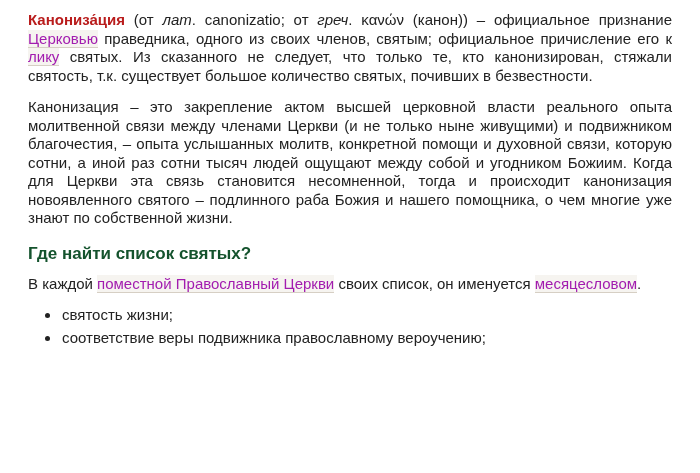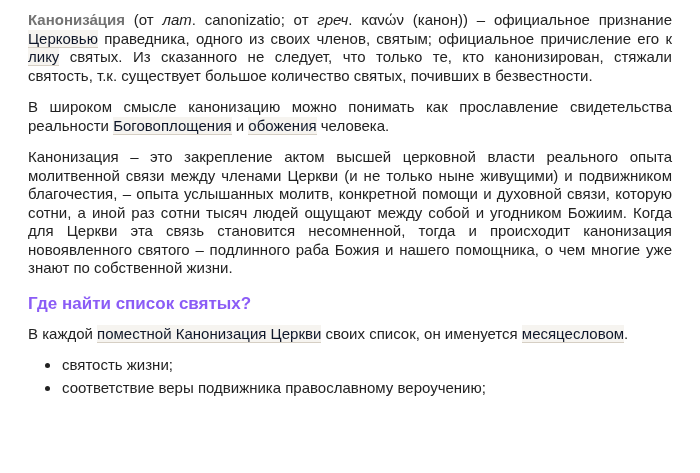--- a/index.html
+++ b/index.html
@@ -23,33 +23,33 @@
     hyphens: auto;
     -webkit-hyphens: auto;
   }
   p.para {
     margin: 0 0 13px 0;
   }
   h2.sect {
     font-size: 17px;
     line-height: 20px;
     font-weight: bold;
-    color: #8b5cf6;
+    color: #14532d;
     margin: 16px 0 11px 0;
     text-align: left;
   }
   .term {
     font-weight: bold;
-    color: #737373;
+    color: #b91c1c;
   }
   i.lang {
     font-style: italic;
   }
   a.lnk {
-    color: #0f172a;
+    color: #a21caf;
     text-decoration: none;
     background: #f6f4f0;
     border-bottom: 1px solid #d6cfc4;
     cursor: pointer;
   }
   ul.criteria {
     margin: 0 0 0 0;
     padding: 0 0 0 33px;
     list-style: disc;
   }
@@ -58,27 +58,26 @@
     padding-left: 1px;
   }
 </style>
 </head>
 <body>
 
 <div class="article">
 
   <p class="para"><span class="term">Канониза́ция</span><span> (от </span><i class="lang">лат</i><span>. canonizatio; от </span><i class="lang">греч</i><span>. κανών (канон)) – официальное признание </span><a class="lnk" href="#">Церковью</a><span> праведника, одного из своих членов, святым; официальное причисление его к </span><a class="lnk" href="#">лику</a><span> святых. Из сказанного не следует, что только те, кто канонизирован, стяжали святость, т.к. существует большое количество святых, почивших в безвестности.</span></p>
 
-  <p class="para"><span>В широком смысле канонизацию можно понимать как прославление свидетельства реальности </span><a class="lnk" href="#">Боговоплощения</a><span> и </span><a class="lnk" href="#">обожения</a><span> человека.</span></p>
 
   <p class="para"><span>Канонизация – это закрепление актом высшей церковной власти реального опыта молитвенной связи между членами Церкви (и не только ныне живущими) и подвижником благочестия, – опыта услышанных молитв, конкретной помощи и духовной связи, которую сотни, а иной раз сотни тысяч людей ощущают между собой и угодником Божиим. Когда для Церкви эта связь становится несомненной, тогда и происходит канонизация новоявленного святого – подлинного раба Божия и нашего помощника, о чем многие уже знают по собственной жизни.</span></p>
 
   <h2 class="sect">Где найти список святых?</h2>
 
-  <p class="para"><span>В каждой </span><a class="lnk" href="#">поместной Канонизация Церкви</a><span> своих список, он именуется </span><a class="lnk" href="#">месяцесловом</a><span>.</span></p>
+  <p class="para"><span>В каждой </span><a class="lnk" href="#">поместной Православный Церкви</a><span> своих список, он именуется </span><a class="lnk" href="#">месяцесловом</a><span>.</span></p>
 
 
 
   <ul class="criteria">
     <li><span>святость жизни;</span></li>
     <li><span>соответствие веры подвижника православному вероучению;</span></li>
 
   </ul>
 
 </div>

